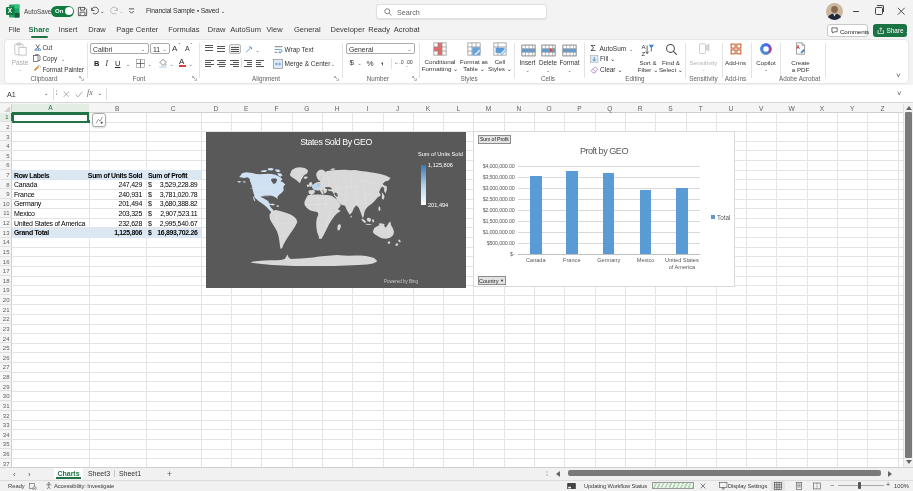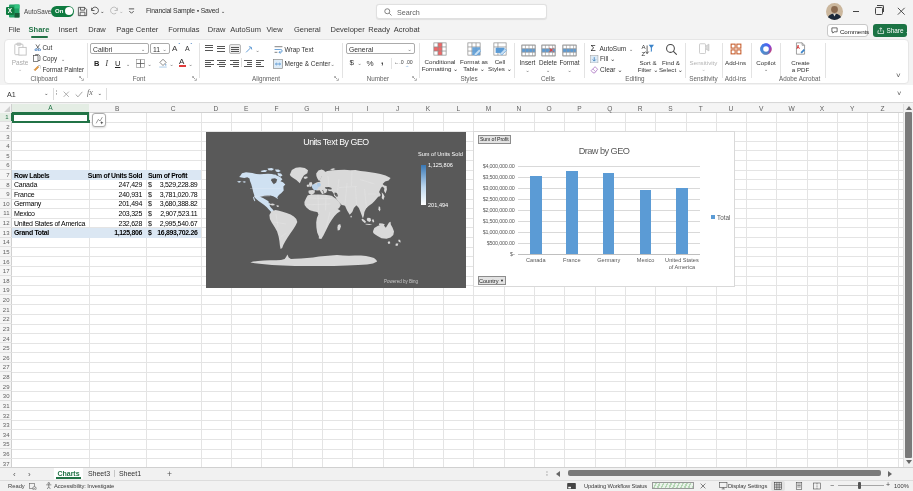--- a/index.html
+++ b/index.html
@@ -532,21 +532,21 @@
 <div style="position:absolute;left:14px;top:218.32px;width:100px;height:9.62px;font-size:7.0px;color:#000;letter-spacing:-0.25px;display:flex;align-items:center;white-space:nowrap;">United States of America</div>
 <div style="position:absolute;left:89px;top:218.32px;width:53.099999999999994px;height:9.62px;font-size:7.0px;color:#000;letter-spacing:-0.25px;display:flex;align-items:center;justify-content:flex-end;white-space:nowrap;">232,628</div>
 <div style="position:absolute;left:148px;top:218.32px;width:8px;height:9.62px;font-size:7.0px;color:#000;letter-spacing:-0.25px;display:flex;align-items:center;">$</div>
 <div style="position:absolute;left:148px;top:218.32px;width:49.5px;height:9.62px;font-size:7.0px;color:#000;letter-spacing:-0.25px;display:flex;align-items:center;justify-content:flex-end;white-space:nowrap;">2,995,540.67</div>
 <div style="position:absolute;left:12px;top:227.94px;width:188.7px;height:9.62px;background:#dbe7f3;"></div>
 <div style="position:absolute;left:14px;top:227.94px;width:100px;height:9.62px;font-size:6.9px;color:#000;font-weight:bold;letter-spacing:-0.3px;display:flex;align-items:center;white-space:nowrap;">Grand Total</div>
 <div style="position:absolute;left:89px;top:227.94px;width:53.099999999999994px;height:9.62px;font-size:6.9px;color:#000;font-weight:bold;letter-spacing:-0.3px;display:flex;align-items:center;justify-content:flex-end;white-space:nowrap;">1,125,806</div>
 <div style="position:absolute;left:148px;top:227.94px;width:8px;height:9.62px;font-size:6.9px;color:#000;font-weight:bold;letter-spacing:-0.3px;display:flex;align-items:center;">$</div>
 <div style="position:absolute;left:148px;top:227.94px;width:49.5px;height:9.62px;font-size:6.9px;color:#000;font-weight:bold;letter-spacing:-0.3px;display:flex;align-items:center;justify-content:flex-end;white-space:nowrap;">16,893,702.26</div>
 <div style="position:absolute;left:206px;top:132px;width:260px;height:156px;background:#595959;"></div>
-<div style="position:absolute;left:206px;top:136.5px;width:260px;text-align:center;font-size:8.8px;color:#fff;letter-spacing:-0.45px;">Units Text By GEO</div>
+<div style="position:absolute;left:206px;top:136.5px;width:260px;text-align:center;font-size:8.8px;color:#fff;letter-spacing:-0.45px;">States Sold By GEO</div>
 <div style="position:absolute;left:418px;top:151px;width:48px;font-size:5.6px;color:#fff;white-space:nowrap;">Sum of Units Sold</div>
 <div style="position:absolute;left:428px;top:161.5px;font-size:5.6px;color:#fff;position:absolute;">1,125,806</div>
 <div style="position:absolute;left:421px;top:165px;width:5px;height:40px;background:linear-gradient(to bottom,#3978b5,#bdd7ee 55%,#ffffff);"></div>
 <div style="position:absolute;left:428px;top:201.5px;font-size:5.6px;color:#fff;position:absolute;">201,494</div>
 <div style="position:absolute;left:384px;top:278.5px;font-size:4.5px;color:#c9c9c9;">Powered by Bing</div>
 <svg class="abs" style="left:206px;top:132px" width="260" height="156" viewBox="0 0 260 156">
 <g stroke="none">
 
 <path d="M34.5 43.6 L36 41.2 40 40.3 46.3 40.9 50 41.9 54 42.3 58 42 62 41.8 66 42.1 69 42.9 72 43.9 74.5 45.2 76.4 47.2 74.5 49.2 77 50.2 79.3 52.6 77.4 54.4 77.5 56.5 77.7 58.5 75.4 61 72.9 63.1 71.3 65.2 71.9 67.3 70 65.7 67.2 64.3 64.4 63.5 61.2 63.4 58.2 63.7 55.1 64.4 52.2 65.3 50 64.4 48.2 62.9 47.2 59.9 46.3 55.9 45.2 51.9 44 48.9 43.5 46.4 41.3 45.2 38.3 45.9 35.4 45.6 33.2 44.9 Z" fill="#cfe1f2"></path>
 <path d="M48.5 62.5 L53 64.3 57 66 60 67.8 62.5 69.3 62.8 71.3 64.2 71.2 63.6 73.4 64.8 75.4 66.8 77.4 68.8 80.8 67 81.5 65 79.7 62.8 77.5 60.8 75.2 58.2 72.9 55.4 70.9 52.6 68.9 50.2 66.9 48.2 64.9 Z" fill="#cfe1f2"></path>
@@ -640,21 +640,21 @@
 <path d="M44 56.3 L75.5 56.3"></path>
 <path d="M48.5 64.4 L64 63.8"></path>
 </g>
 <g stroke="#ececec" stroke-width="0.4" fill="none" opacity="0.8">
 <path d="M103 66 L126.5 66.5 M101 72.8 L124.5 72 M104.5 78.5 L114 80 M112 62.5 L112.5 79 M120 63 L119.5 78.5 M124 80 L120 96"></path>
 <path d="M123 55 L122 44 M131 64 L133 47 M139 72 L141 51 M150.5 73.5 L149.5 55 M160.5 76 L158.5 57 M146 38.5 L145.5 54 M168.5 52 L154 47.5 M133 55.5 L151 54.5 M162 62 L170 62"></path>
 <path d="M70 82 L72 95 M68 90 L80 92 M74.5 105 L80.5 101"></path>
 </g>
 </svg>
 <div style="position:absolute;left:473px;top:131px;width:262px;height:156px;background:#fff;border:1px solid #d9d9d9;"></div>
-<div style="position:absolute;left:473px;top:146px;width:262px;text-align:center;font-size:9.2px;color:#595959;letter-spacing:-0.55px;">Draw by GEO</div>
+<div style="position:absolute;left:473px;top:146px;width:262px;text-align:center;font-size:9.2px;color:#595959;letter-spacing:-0.55px;">Proft by GEO</div>
 <div style="position:absolute;left:478px;top:134.5px;width:32.5px;height:9.5px;background:#e3e3e3;border:1px solid #8c8c8c;display:flex;align-items:center;justify-content:center;font-size:5.2px;color:#222;white-space:nowrap;letter-spacing:-0.1px;">Sum of Profit</div>
 <div style="position:absolute;left:477.5px;top:276px;width:28px;height:9px;background:#e3e3e3;border:1px solid #8c8c8c;display:flex;align-items:center;justify-content:center;font-size:5.6px;color:#222;white-space:nowrap;">Country&nbsp;<span style="font-size:4px">▼</span></div>
 <div style="position:absolute;left:517.5px;top:166.0px;width:182.5px;height:0.8px;background:#d9d9d9;"></div>
 <div style="position:absolute;left:463.5px;top:163.0px;width:51px;text-align:right;font-size:5.4px;color:#595959;letter-spacing:-0.2px;">$4,000,000.00</div>
 <div style="position:absolute;left:517.5px;top:176.975px;width:182.5px;height:0.8px;background:#d9d9d9;"></div>
 <div style="position:absolute;left:463.5px;top:173.975px;width:51px;text-align:right;font-size:5.4px;color:#595959;letter-spacing:-0.2px;">$3,500,000.00</div>
 <div style="position:absolute;left:517.5px;top:187.95px;width:182.5px;height:0.8px;background:#d9d9d9;"></div>
 <div style="position:absolute;left:463.5px;top:184.95px;width:51px;text-align:right;font-size:5.4px;color:#595959;letter-spacing:-0.2px;">$3,000,000.00</div>
 <div style="position:absolute;left:517.5px;top:198.925px;width:182.5px;height:0.8px;background:#d9d9d9;"></div>
 <div style="position:absolute;left:463.5px;top:195.925px;width:51px;text-align:right;font-size:5.4px;color:#595959;letter-spacing:-0.2px;">$2,500,000.00</div>

